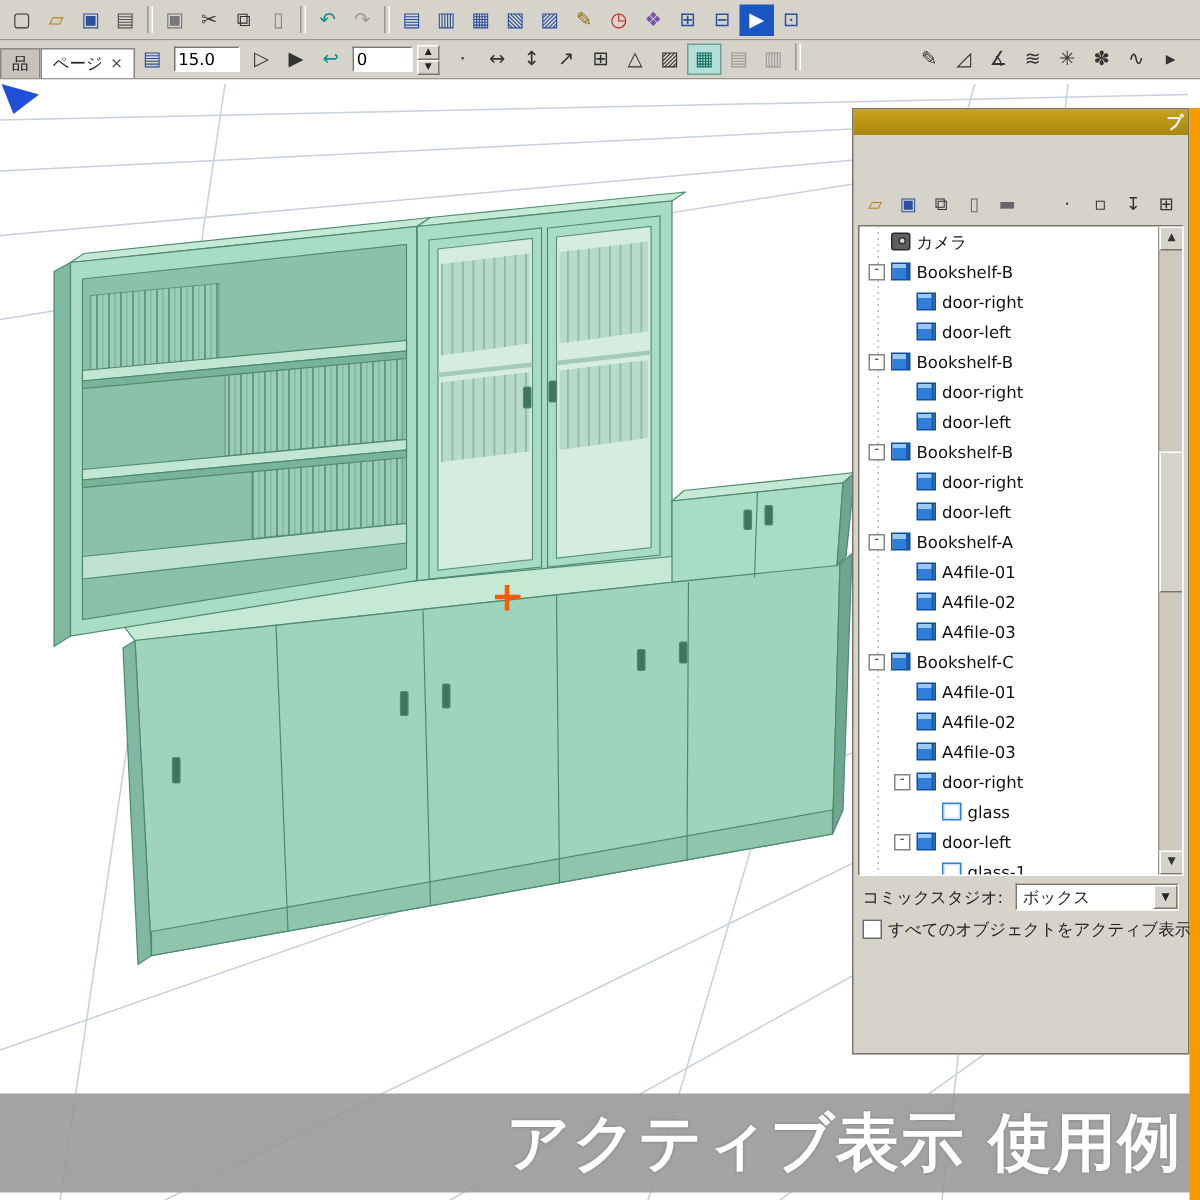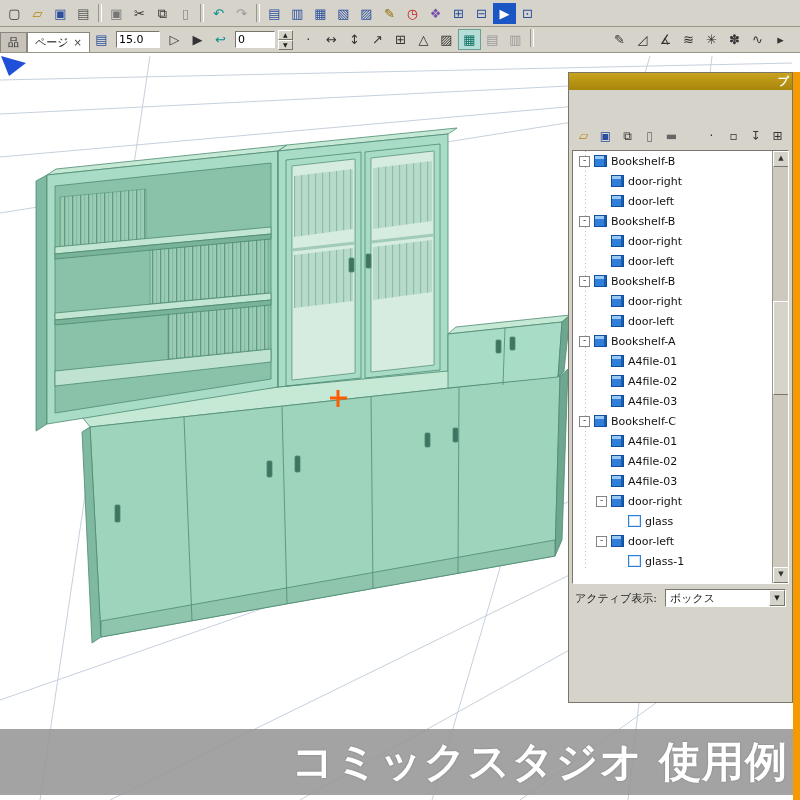--- a/index.html
+++ b/index.html
@@ -237,21 +237,21 @@
       <polygon points="1,56 26,63 9,76" fill="#2050d8"></polygon>
 
       <g stroke="#ff5a00" stroke-width="3">
         <line x1="330" y1="398" x2="347" y2="398"></line>
         <line x1="338" y1="390" x2="338" y2="407"></line>
       </g>
     </svg>
   </div>
 
   <div id="banner">
-    <span class="cap">コミックスタジオ 使用例</span>
+    <span class="cap">アクティブ表示 使用例</span>
   </div>
 
   <div id="panel">
     <div class="p-title">
       <span>プ</span>
     </div>
     <div class="p-gap"></div>
     <div class="p-toolbar">
         <span class="tb-icon" style="color: rgb(184, 134, 11);">▱</span>
         <span class="tb-icon" style="color: rgb(43, 79, 158);">▣</span>
@@ -261,20 +261,25 @@
         <span class="spacer"></span>
         <span class="tb-icon" style="color: rgb(51, 51, 51);">·</span>
         <span class="tb-icon" style="color: rgb(51, 51, 51);">▫</span>
         <span class="tb-icon" style="color: rgb(51, 51, 51);">↧</span>
         <span class="tb-icon" style="color: rgb(51, 51, 51);">⊞</span>
       </div>
 
     <div class="p-tree">
       <div class="tree-rows">
           <div class="tree-row" style="padding-left: 6px;">
+            <span class="expander hidden"></span>
+            <span class="t-icon camera"></span>
+            <span class="t-label">カメラ</span>
+          </div>
+          <div class="tree-row" style="padding-left: 6px;">
             <span class="expander">-</span>
             <span class="t-icon cube"></span>
             <span class="t-label">Bookshelf-B</span>
           </div>
           <div class="tree-row" style="padding-left: 23px;">
             <span class="expander hidden"></span>
             <span class="t-icon cube"></span>
             <span class="t-label">door-right</span>
           </div>
           <div class="tree-row" style="padding-left: 23px;">
@@ -376,23 +381,27 @@
       <div class="v-scroll">
         <div class="sb up">▲</div>
         <div class="thumb"></div>
         <div class="sb down">▼</div>
       </div>
     </div>
 
 
 
     <div class="p-row">
-      <span>アクティブ表示:</span>
+      <span>コミックスタジオ:</span>
       <span class="dd">
         <span class="dd-val">ボックス</span>
         <span class="dd-btn">▼</span>
       </span>
     </div>
 
+    <div class="p-row">
+      <span class="cb"></span>
+      <span>すべてのオブジェクトをアクティブ表示</span>
+    </div>
   </div>
 
   <div id="orange-strip"></div>
 </div>
 
 </body></html>

